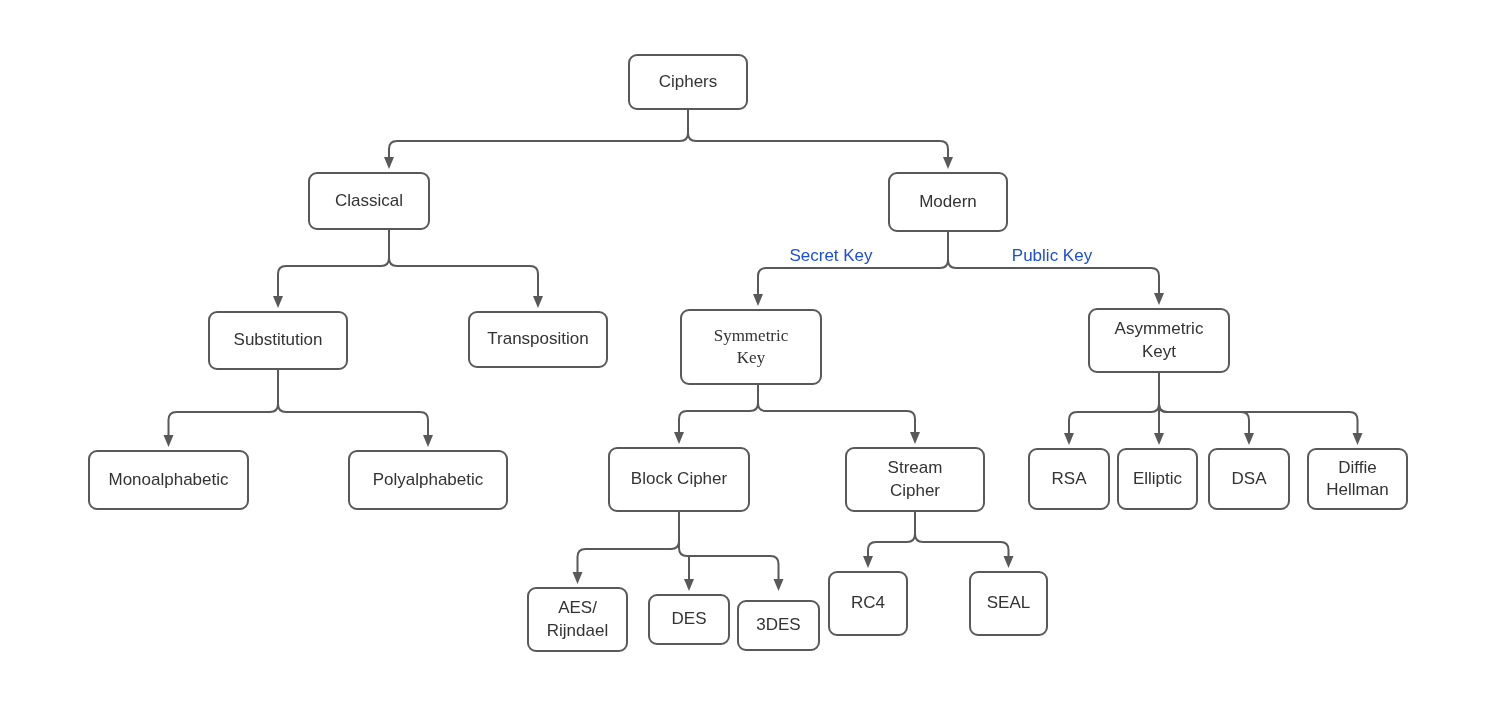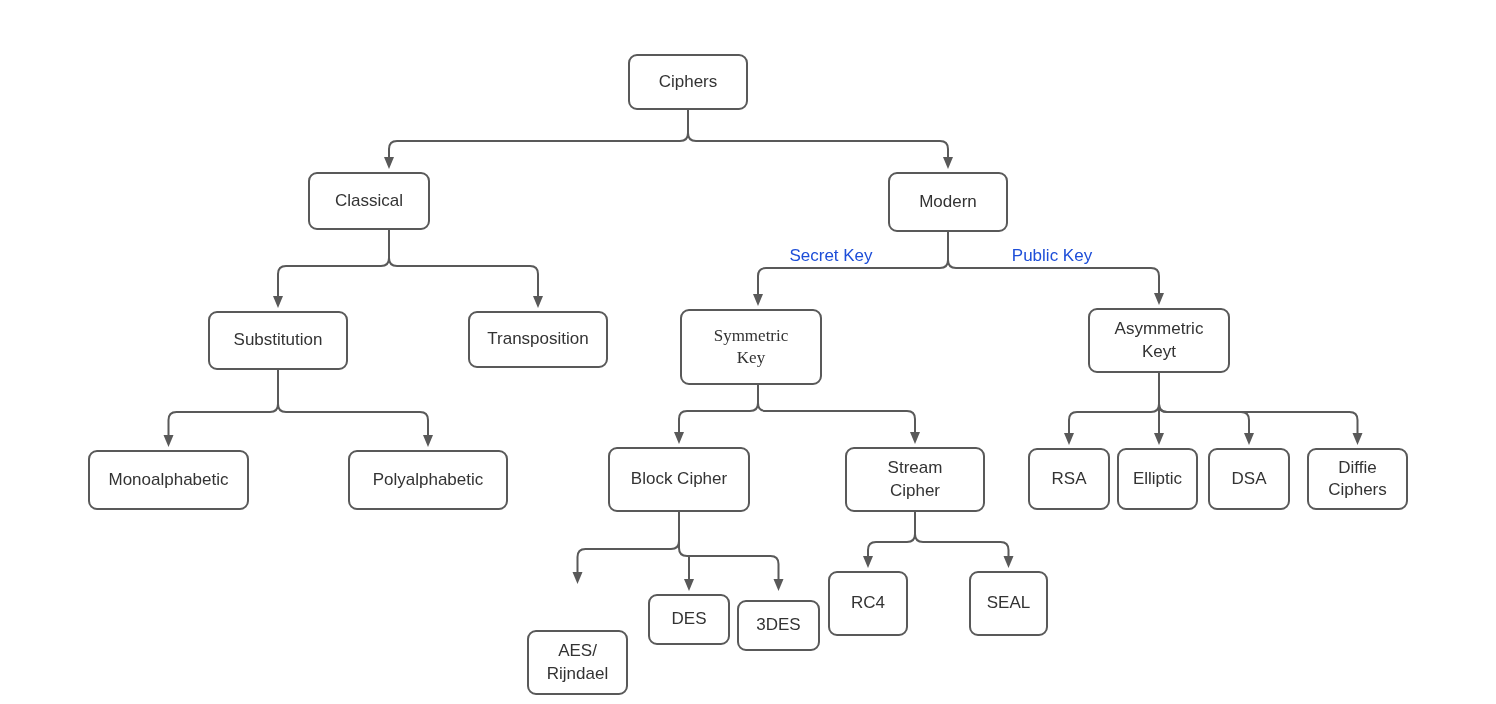--- a/index.html
+++ b/index.html
@@ -115,23 +115,23 @@
   <div class="node" style="left:845px; top:447px; width:140px; height:65px;">Stream
 Cipher</div>
 
   <div class="node" style="left:1028px; top:448px; width:82px; height:62px;">RSA</div>
 
   <div class="node" style="left:1117px; top:448px; width:81px; height:62px;">Elliptic</div>
 
   <div class="node" style="left:1208px; top:448px; width:82px; height:62px;">DSA</div>
 
   <div class="node" style="left:1307px; top:448px; width:101px; height:62px;">Diffie
-Ciphers</div>
+Hellman</div>
 
-  <div class="node" style="left:527px; top:587px; width:101px; height:65px;margin-top:43px;">AES/
+  <div class="node" style="left:527px; top:587px; width:101px; height:65px;">AES/
 Rijndael</div>
 
   <div class="node" style="left:648px; top:594px; width:82px; height:51px;">DES</div>
 
   <div class="node" style="left:737px; top:594px; width:83px; height:51px;margin-top:6px;">3DES</div>
 
   <div class="node" style="left:828px; top:571px; width:80px; height:65px;">RC4</div>
 
   <div class="node" style="left:969px; top:571px; width:79px; height:65px;">SEAL</div>
 

